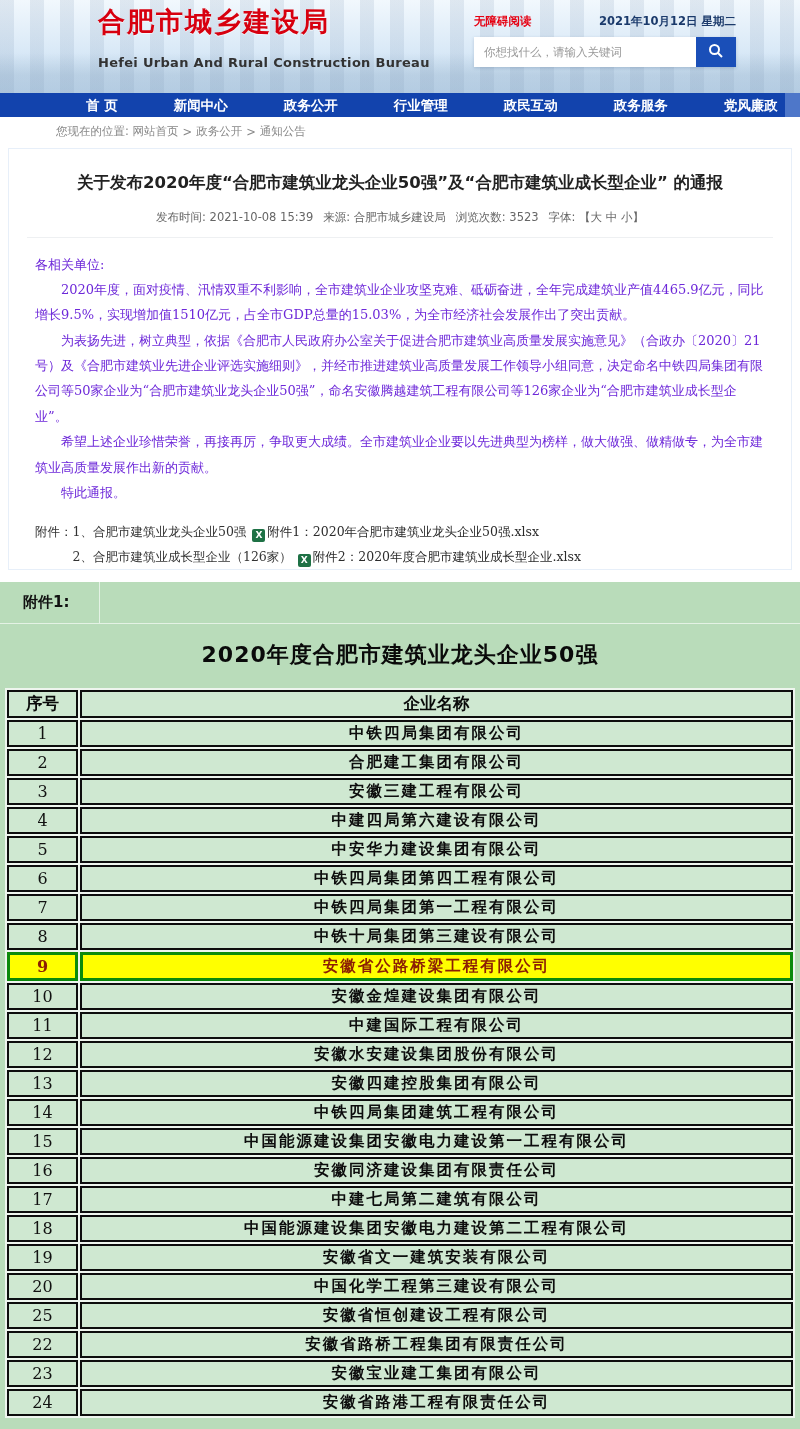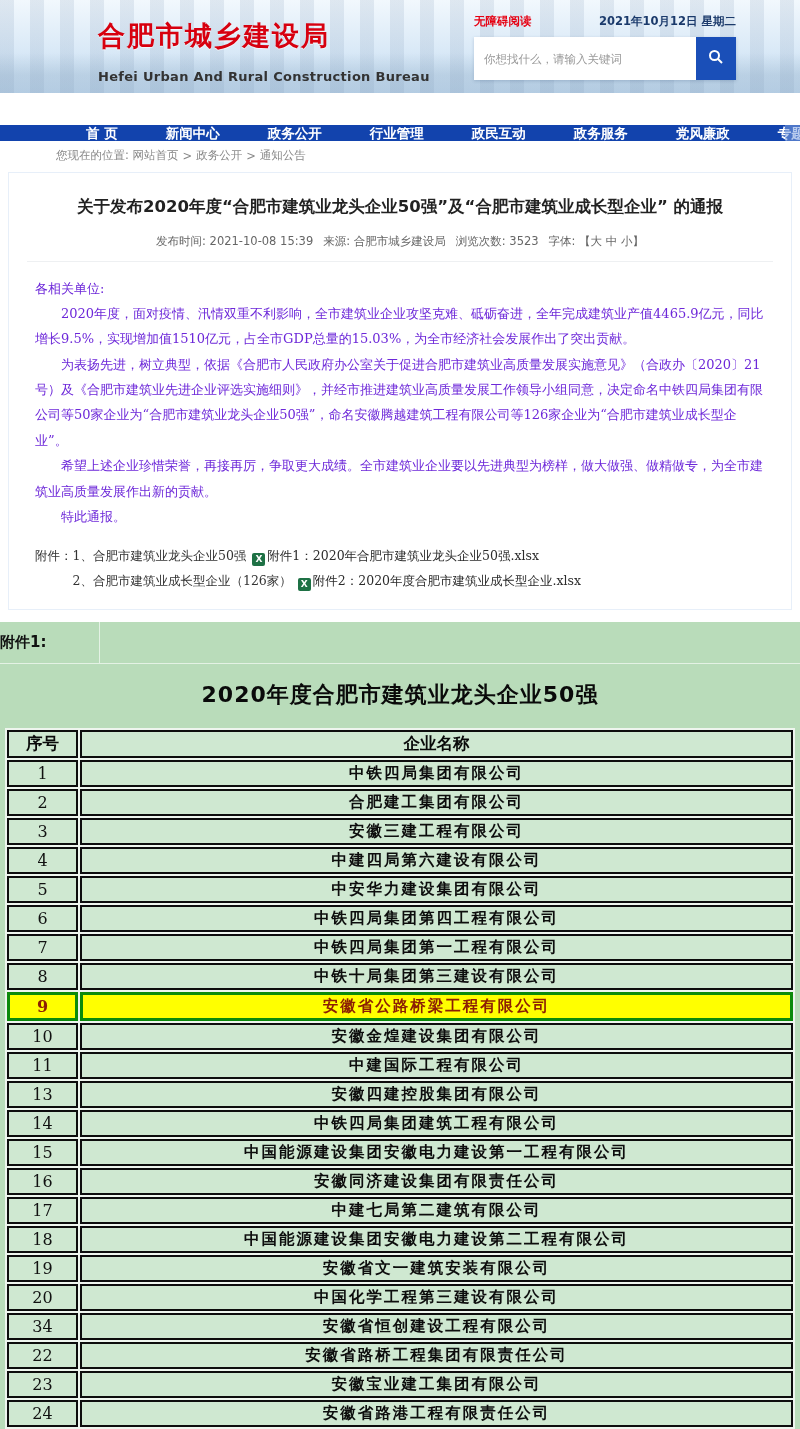--- a/index.html
+++ b/index.html
@@ -11,60 +11,60 @@
   }
 
   
   .banner {
     height:93px; position:relative; flex:0 0 auto;
     background:
       linear-gradient(0deg, rgba(140,165,190,.28) 0 18px, rgba(140,165,190,0) 40px),
       repeating-linear-gradient(90deg, rgba(120,145,175,.16) 0 14px, rgba(120,145,175,0) 14px 30px),
       linear-gradient(180deg,#f2f8fd 0%,#d9e9f7 55%,#c3dbF0 100%);
   }
-  .logo { position:absolute; left:98px; top:18px; cursor:pointer; }
+  .logo { position:absolute; left:98px; top:4px; cursor:pointer; }
   .logo-title { color:#d7000f; font-size:27px; font-weight:bold; letter-spacing:2px;
     text-shadow:0 1px 0 rgba(255,255,255,.6); font-family:"DejaVu Serif","Liberation Serif",serif; }
   .logo-sub { color:#333; font-size:13px; font-weight:bold; margin-top:15px; letter-spacing:.3px; }
   .banner-right { position:absolute; right:58px; top:14px; width:262px; }
   .banner-meta { display:flex; justify-content:space-between; align-items:center; margin-bottom:8px; width:262px; margin-left:-6px;}
   .accessibility { color:#e60012; font-size:11.5px; font-weight:bold; cursor:pointer; }
   .date { color:#1b3a6b; font-size:11.5px; font-weight:bold; }
-  .search-row { display:flex; width:262px; height:43px; margin-left:-6px; box-shadow:0 1px 3px rgba(60,90,130,.25); }
+  .search-row { display:flex; width:262px; height:30px; margin-left:-6px; box-shadow:0 1px 3px rgba(60,90,130,.25); }
   .search-input { flex:1; border:none; background:#fff; padding:0 10px; font-size:11.5px; color:#333; outline:none; }
   .search-input::placeholder { color:#999; }
   .search-btn { width:40px; background:#1a4fb8; border:none; display:flex; align-items:center; justify-content:center; cursor:pointer; }
 
   
-  .nav { height:16px; background:#1243ad; display:flex; align-items:center; padding-left:62px; gap:0; position:relative; flex:0 0 auto;margin-top:32px;}
+  .nav { height:24px; background:#1243ad; display:flex; align-items:center; padding-left:62px; gap:8px; position:relative; flex:0 0 auto;}
   .nav-item { color:#fff; font-size:13.5px; font-weight:bold; padding:0 24px; cursor:pointer; white-space:nowrap; line-height:33px; }
   .nav::after { content:''; position:absolute; right:0; top:0; bottom:0; width:15px; background:#7fa3e0; opacity:.55; }
 
   
   .breadcrumb { height:29px; display:flex; align-items:center; padding-left:56px; font-size:11.5px; color:#888; flex:0 0 auto; }
   .breadcrumb a { color:#888; text-decoration:none; cursor:pointer; }
   .crumb-sep { margin:0 4px; }
 
   
-  .content-card { margin:2px 8px 12px; border:1px solid #e7eff9; background:#fff; padding:22px 0 16px; flex:0 0 auto; }
+  .content-card { margin:2px 8px 12px; border:1px solid #e7eff9; background:#fff; padding:22px 0 0; flex:0 0 auto; }
   .article-title { text-align:center; font-size:16.5px; font-weight:bold; color:#222; padding:0 60px; line-height:1.5; }
   .article-meta { display:flex; justify-content:center; gap:10px; margin-top:14px; font-size:11.5px; color:#666; }
   .meta-divider { border-bottom:1px solid #eef0f2; margin:12px 18px 14px; }
   .article-body { padding:0 26px; font-family:"DejaVu Serif","Liberation Serif",serif; font-size:13px; color:#6d28d9; line-height:1.95; }
   .article-body p.indent { text-indent:2em; }
   .attachments { padding:14px 26px 0; font-family:"DejaVu Serif","Liberation Serif",serif; font-size:12.5px; color:#333; line-height:2.0; }
   .att-line2 { padding-left:3em; }
   .excel-icon { display:inline-block; width:13px; height:13px; background:#1e7145; color:#fff; font-size:9px; line-height:13px;
     text-align:center; font-weight:bold; border-radius:2px; margin:0 2px 0 6px; vertical-align:-2px; font-family:"DejaVu Sans",sans-serif; }
   .att-link { color:#2b2b2b; text-decoration:none; cursor:pointer; }
 
   
   .green-section { flex:1 1 auto; background:#b9dcba; overflow:hidden; }
   .sheet-label-row { height:42px; display:flex; border-bottom:1px solid #e4f2e5; }
-  .sheet-label-cell { width:100px; border-right:1px solid #e4f2e5; display:flex; align-items:center; padding-left:0;
+  .sheet-label-cell { width:100px; border-right:1px solid #e4f2e5; display:flex; align-items:center; padding-left:23px;
     font-size:15px; font-weight:bold; color:#111; }
   .sheet-title { height:62px; display:flex; align-items:center; justify-content:center;
     font-size:22px; font-weight:bold; color:#0a0a0a; letter-spacing:1px; }
   table.companies { width:calc(100% - 10px); margin:2px 5px 0; border-collapse:separate; border-spacing:2px; background:#eef5ee; }
   table.companies th, table.companies td { border:2px solid #0d0d0d; background:#cfe8d1; text-align:center; padding:1px 4px; height:24px; }
   th.col-rank, td.col-rank { width:71px; }
   table.companies th { font-size:16.5px; font-weight:bold; color:#0a0a0a; }
   td.col-rank { font-family:"DejaVu Serif","Liberation Serif",serif; font-size:16px; color:#111; }
   td.col-name { font-size:15.5px; font-weight:bold; color:#0d0d0d; letter-spacing:2px; }
   tr.hl td { background:#ffff00; border:3px solid #0b8a0b; }
@@ -195,20 +195,24 @@
         </tr>
         <tr>
           <td class="col-rank">10</td>
           <td class="col-name">安徽金煌建设集团有限公司</td>
         </tr>
         <tr>
           <td class="col-rank">11</td>
           <td class="col-name">中建国际工程有限公司</td>
         </tr>
         <tr>
+          <td class="col-rank">12</td>
+          <td class="col-name">安徽水安建设集团股份有限公司</td>
+        </tr>
+        <tr>
           <td class="col-rank">13</td>
           <td class="col-name">安徽四建控股集团有限公司</td>
         </tr>
         <tr>
           <td class="col-rank">14</td>
           <td class="col-name">中铁四局集团建筑工程有限公司</td>
         </tr>
         <tr>
           <td class="col-rank">15</td>
           <td class="col-name">中国能源建设集团安徽电力建设第一工程有限公司</td>
@@ -227,21 +231,21 @@
         </tr>
         <tr>
           <td class="col-rank">19</td>
           <td class="col-name">安徽省文一建筑安装有限公司</td>
         </tr>
         <tr>
           <td class="col-rank">20</td>
           <td class="col-name">中国化学工程第三建设有限公司</td>
         </tr>
         <tr>
-          <td class="col-rank">34</td>
+          <td class="col-rank">25</td>
           <td class="col-name">安徽省恒创建设工程有限公司</td>
         </tr>
         <tr>
           <td class="col-rank">22</td>
           <td class="col-name">安徽省路桥工程集团有限责任公司</td>
         </tr>
         <tr>
           <td class="col-rank">23</td>
           <td class="col-name">安徽宝业建工集团有限公司</td>
         </tr>

